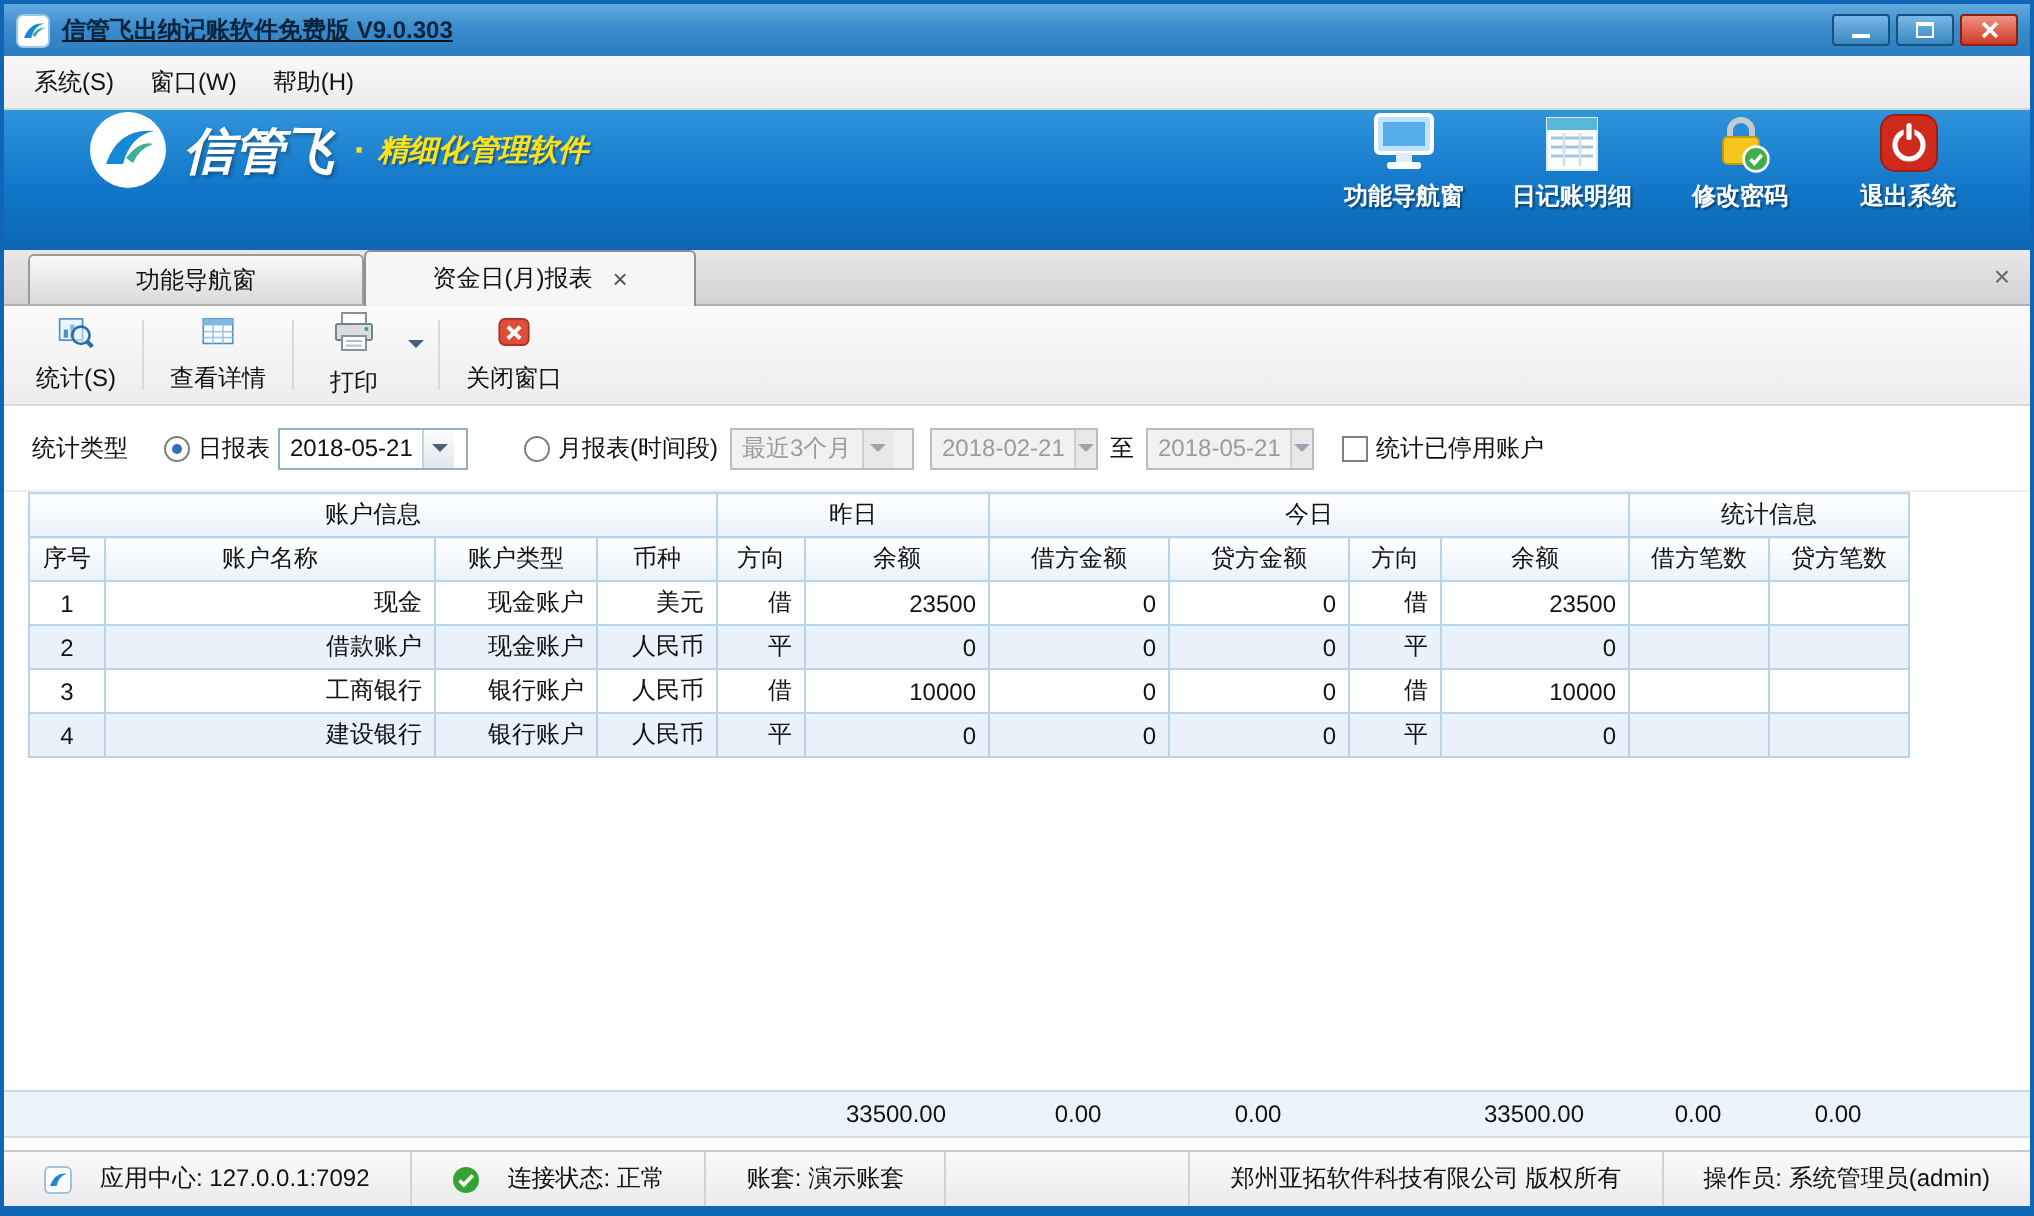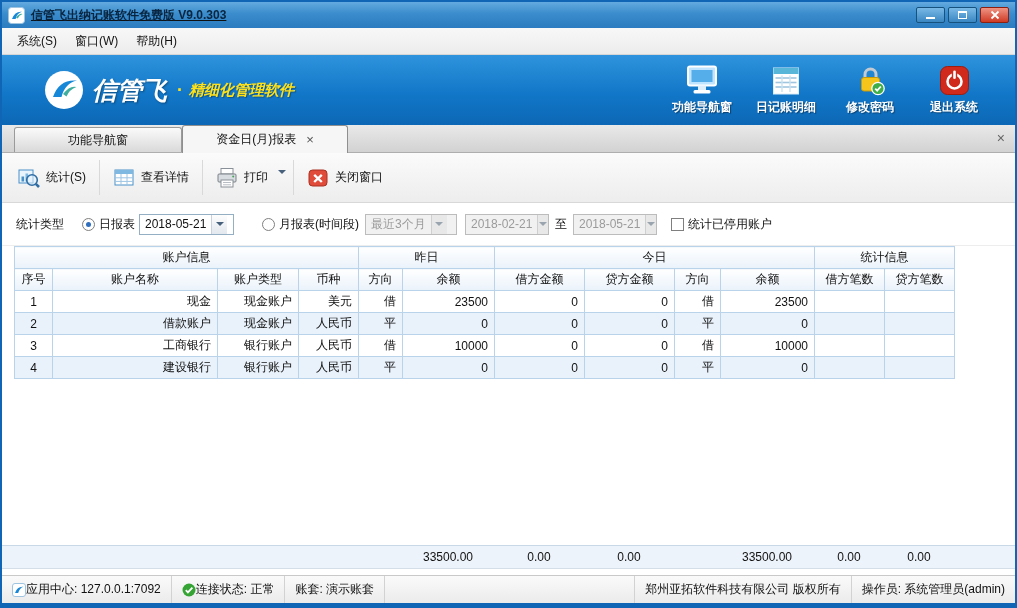--- a/index.html
+++ b/index.html
@@ -21,21 +21,21 @@
   .glyph-min { width:9px; height:2px; background:#fff; margin-top:6px; }
   .glyph-max { width:9px; height:8px; border:1px solid #fff; border-top-width:2px; }
 
   
   .menubar { height:27px; flex:0 0 27px; background:linear-gradient(#f8f8f8,#ececec);
              border-bottom:1px solid #d6d6d6; display:flex; align-items:center; padding-left:6px; }
   .menu-item { padding:12px 9px; }
 
   
   .banner { height:70px; flex:0 0 70px; background:linear-gradient(180deg,#2f94dc 0%,#1277c8 55%,#0c67b6 100%);
-            display:flex; align-items:center; padding:0 24px 0 42px; }
+            display:flex; align-items:flex-start; padding:0 24px 0 42px; }
   .logo { display:flex; align-items:center; }
   .logo-circle { width:40px; height:40px; display:inline-flex; }
   .logo-name { color:#fff; font-size:25px; font-weight:bold; font-style:italic; margin-left:8px;
                text-shadow:1px 1px 2px rgba(0,0,0,.35); }
   .logo-sep { color:#ffe11a; font-size:18px; font-weight:bold; margin:0 6px 0 10px; }
   .logo-slogan { color:#ffe11a; font-size:15px; font-weight:bold; font-style:italic;
                  text-shadow:1px 1px 1px rgba(0,0,0,.3); }
   .banner-actions { margin-left:auto; display:flex; gap:10px; }
   .banner-btn { width:74px; display:flex; flex-direction:column; align-items:center; gap:3px; cursor:pointer; }
   .banner-btn .bicon { height:32px; display:flex; align-items:flex-end; }
@@ -48,21 +48,21 @@
          border:1px solid #9a9a9a; border-bottom:none; border-radius:3px 3px 0 0;
          background:linear-gradient(#fafafa,#d9d9d9); white-space:nowrap; }
   .tab.active { width:166px; height:28px; background:#f6f6f6; margin-bottom:-1px; z-index:2;
                 border-color:#8f8f8f; }
   .tab .tab-close { margin-left:10px; color:#555; font-size:13px; line-height:1; }
   .tabbar-close { position:absolute; right:10px; top:6px; color:#666; font-size:14px; line-height:1; }
 
   
   .toolbar { height:50px; flex:0 0 50px; background:linear-gradient(#fbfbfb,#ededed);
              border-bottom:1px solid #d8d8d8; display:flex; align-items:stretch; padding:2px 6px; }
-  .tool-btn { display:flex; flex-direction:row; align-items:center; justify-content:center; gap:6px;
+  .tool-btn { display:flex; flex-direction:column; align-items:center; justify-content:center; gap:6px;
               padding:2px 10px; min-width:54px; cursor:pointer; }
   .tool-sep { width:1px; background:#d9d9d9; margin:5px 3px; }
   .tool-label { white-space:nowrap; }
   .print-group { display:flex; align-items:center; }
   .print-arrow { display:flex; align-items:center; padding:0 4px 12px 0; }
 
   .arrow-down { width:0; height:0; border-left:4px solid transparent; border-right:4px solid transparent;
                 border-top:4px solid #47617c; }
 
   
@@ -95,21 +95,21 @@
 
   
   .summary-band { flex:0 0 24px; background:#edf3fa; border-top:1px solid #c9d8e7; border-bottom:1px solid #d4dee8; }
   .summary-grid { border-collapse:collapse; table-layout:fixed; width:940px; margin-left:12px; }
   .summary-grid td { height:22px; border:none; text-align:center; white-space:nowrap; overflow:hidden; }
   .band-spacer { flex:0 0 6px; background:#fff; }
 
   
   .statusbar { height:28px; flex:0 0 28px; background:linear-gradient(#fafafa,#ebebeb);
                border-top:1px solid #c9c9c9; display:flex; align-items:center; }
-  .status-seg { height:100%; display:flex; align-items:center; gap:0; padding:0 10px;
+  .status-seg { height:100%; display:flex; align-items:center; gap:14px; padding:0 20px;
                 border-right:1px solid #d2d2d2; white-space:nowrap; }
   .status-seg.no-right { border-right:none; }
   .status-spacer { flex:1; height:100%; }
   .status-seg.leftline { border-left:1px solid #d2d2d2; border-right:none; }
 </style>
 </head>
 <body>
 
 <div class="window">
 

